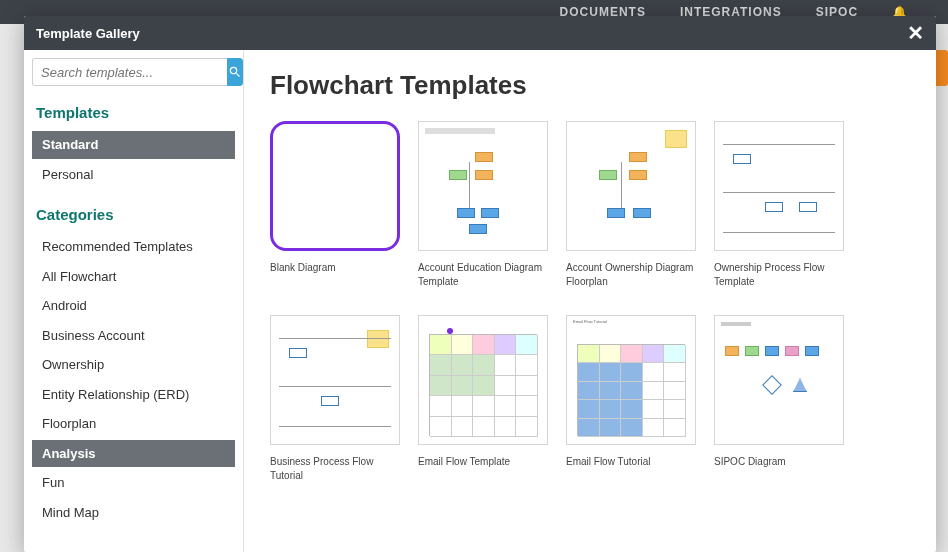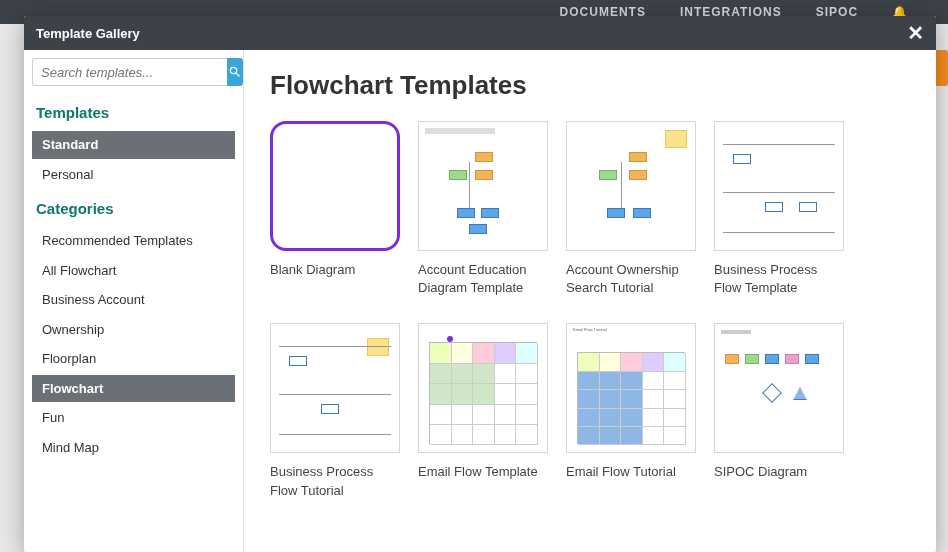--- a/index.html
+++ b/index.html
@@ -149,21 +149,21 @@
     border: 1px solid #d6d6d6;
     background: #fff;
     position: relative;
     overflow: hidden;
   }
   .thumb.highlighted {
     border: 3px solid #7a2ce0;
     border-radius: 16px;
   }
   .card-label {
-    font-size: 13px;
+    font-size: 10px;
     color: #444;
     margin-top: 10px;
     line-height: 1.4;
   }
   
   .mock-note { position:absolute; width:22px; height:18px; background:#fbe28a; border:1px solid #e5cd5a; }
   .mock-box-b { position:absolute; width:18px; height:10px; background:#5aa6e6; border:1px solid #3b7bb5; }
   .mock-box-g { position:absolute; width:18px; height:10px; background:#9ed98e; border:1px solid #6fb163; }
   .mock-box-o { position:absolute; width:18px; height:10px; background:#f3b35b; border:1px solid #d6933a; }
   .mock-line { position:absolute; background:#999; }
@@ -201,28 +201,30 @@
             </svg>
         </div>
       </div>
 
       <div class="section-title">Templates</div>
       <div id="template-tabs">
           <div class="nav-item active">Standard</div>
           <div class="nav-item">Personal</div>
         </div>
 
-      <div class="section-title" style="margin-top:12px">Categories</div>
+      <div class="section-title" style="margin-top:18px">Categories</div>
       <div id="category-list">
           <div class="nav-item">Recommended Templates</div>
           <div class="nav-item">All Flowchart</div>
+          <div class="nav-item">Android</div>
           <div class="nav-item">Business Account</div>
           <div class="nav-item">Ownership</div>
+          <div class="nav-item">Entity Relationship (ERD)</div>
           <div class="nav-item">Floorplan</div>
-          <div class="nav-item active">Flowchart</div>
+          <div class="nav-item active">Analysis</div>
           <div class="nav-item">Fun</div>
           <div class="nav-item">Mind Map</div>
         </div>
     </div>
 
     <div class="content">
       <div class="content-title">Flowchart Templates</div>
       <div class="grid" id="card-grid">
           <div class="card">
             <div class="thumb highlighted"></div>
@@ -244,32 +246,32 @@
           <div class="card">
             <div class="thumb">
               <div class="mock-note" style="top:8px;right:8px"></div>
               <div class="mock-box-o" style="top:30px;left:62px"></div>
               <div class="mock-box-o" style="top:48px;left:62px"></div>
               <div class="mock-box-g" style="top:48px;left:32px"></div>
               <div class="mock-box-b" style="top:86px;left:40px"></div>
               <div class="mock-box-b" style="top:86px;left:66px"></div>
               <div class="mock-line" style="top:40px;left:54px;width:1px;height:46px"></div>
             </div>
-            <div class="card-label">Account Ownership Search Tutorial</div>
+            <div class="card-label">Account Ownership Diagram Floorplan</div>
           </div>
           <div class="card">
             <div class="thumb">
               <div class="mock-line" style="top:22px;left:8px;width:112px;height:1px"></div>
               <div class="mock-line" style="top:70px;left:8px;width:112px;height:1px"></div>
               <div class="mock-line" style="top:110px;left:8px;width:112px;height:1px"></div>
               <div class="mock-box-b" style="top:32px;left:18px;background:#fff"></div>
               <div class="mock-box-b" style="top:80px;left:50px;background:#fff"></div>
               <div class="mock-box-b" style="top:80px;left:84px;background:#fff"></div>
             </div>
-            <div class="card-label">Business Process Flow Template</div>
+            <div class="card-label">Ownership Process Flow Template</div>
           </div>
           <div class="card">
             <div class="thumb">
               <div class="mock-note" style="top:14px;right:10px"></div>
               <div class="mock-line" style="top:22px;left:8px;width:112px;height:1px"></div>
               <div class="mock-line" style="top:70px;left:8px;width:112px;height:1px"></div>
               <div class="mock-line" style="top:110px;left:8px;width:112px;height:1px"></div>
               <div class="mock-box-b" style="top:32px;left:18px;background:#fff"></div>
               <div class="mock-box-b" style="top:80px;left:50px;background:#fff"></div>
             </div>

